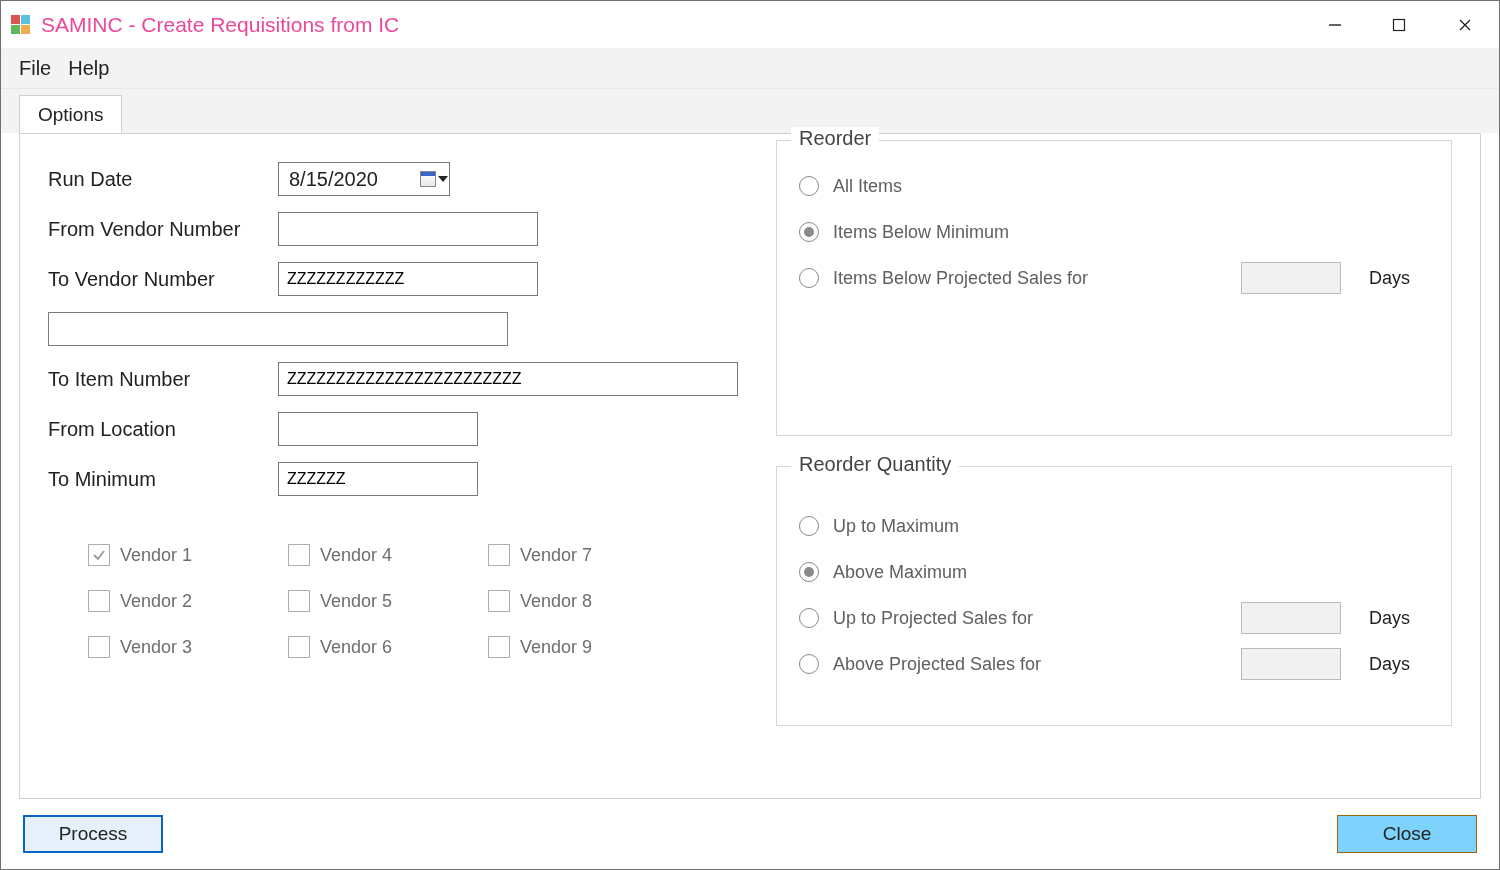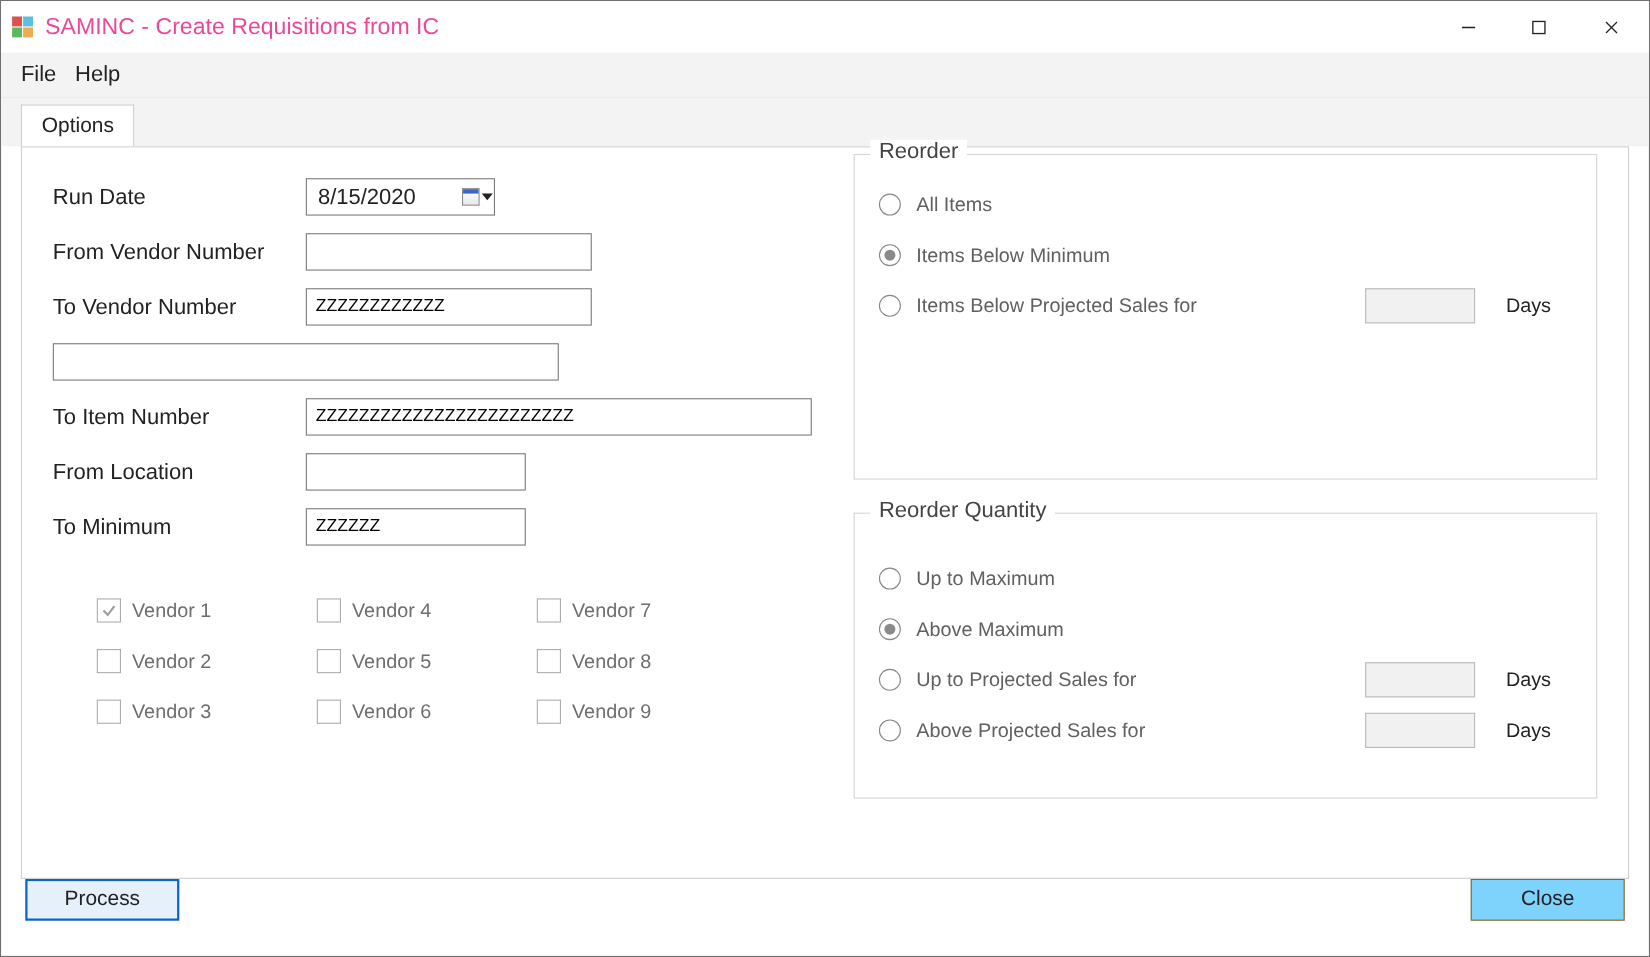--- a/index.html
+++ b/index.html
@@ -232,21 +232,21 @@
     border:1px solid #bababa;
     background:#f1f1f1;
     margin: 0 14px 0 6px;
   }
   .days-lbl { color:#222; width:60px; }
 
   
   .bottom-bar {
     height: 70px;
     display:flex;
-    align-items:flex-start;
+    align-items:center;
     padding: 0 22px;
   }
   .btn {
     height:38px;
     min-width:140px;
     font-size:19px;
     display:flex;align-items:center;justify-content:center;
     background:#7dd3fc;
     border:1px solid #a16207;
     cursor:default;

